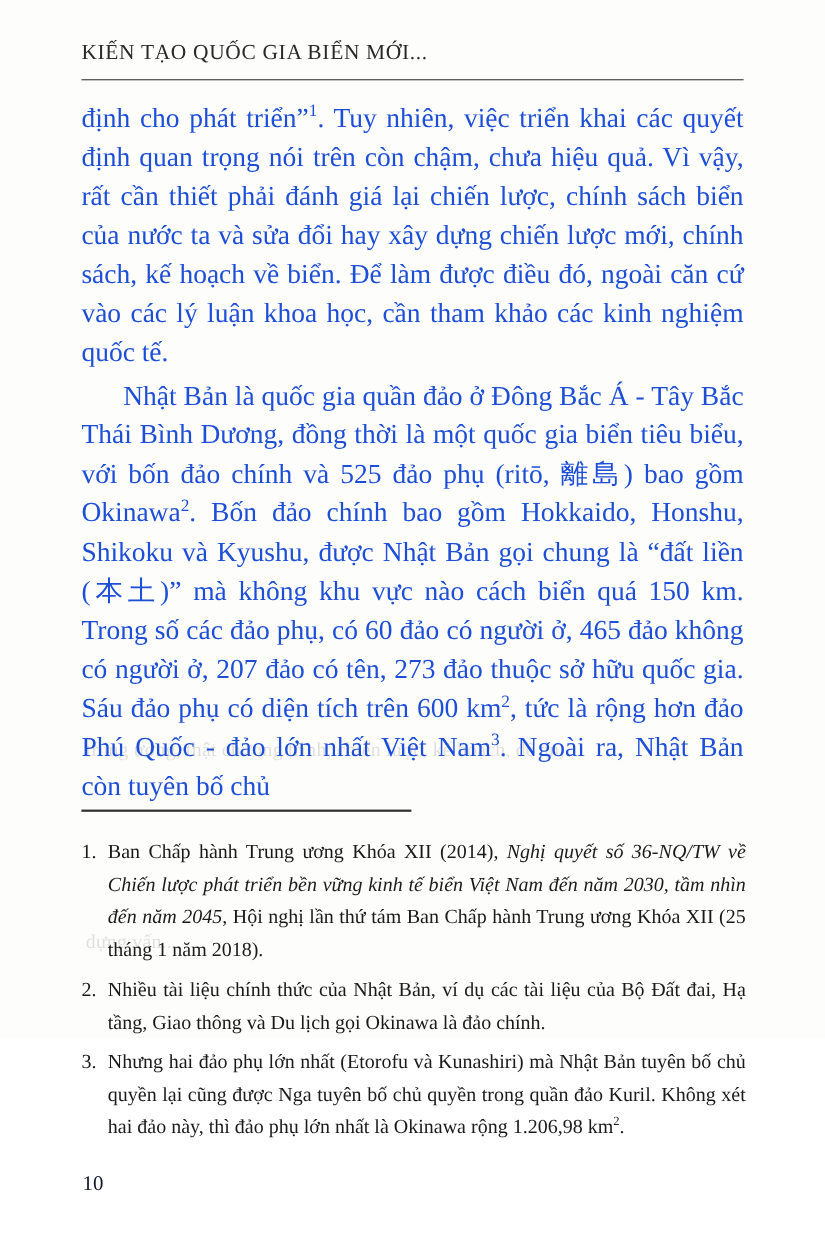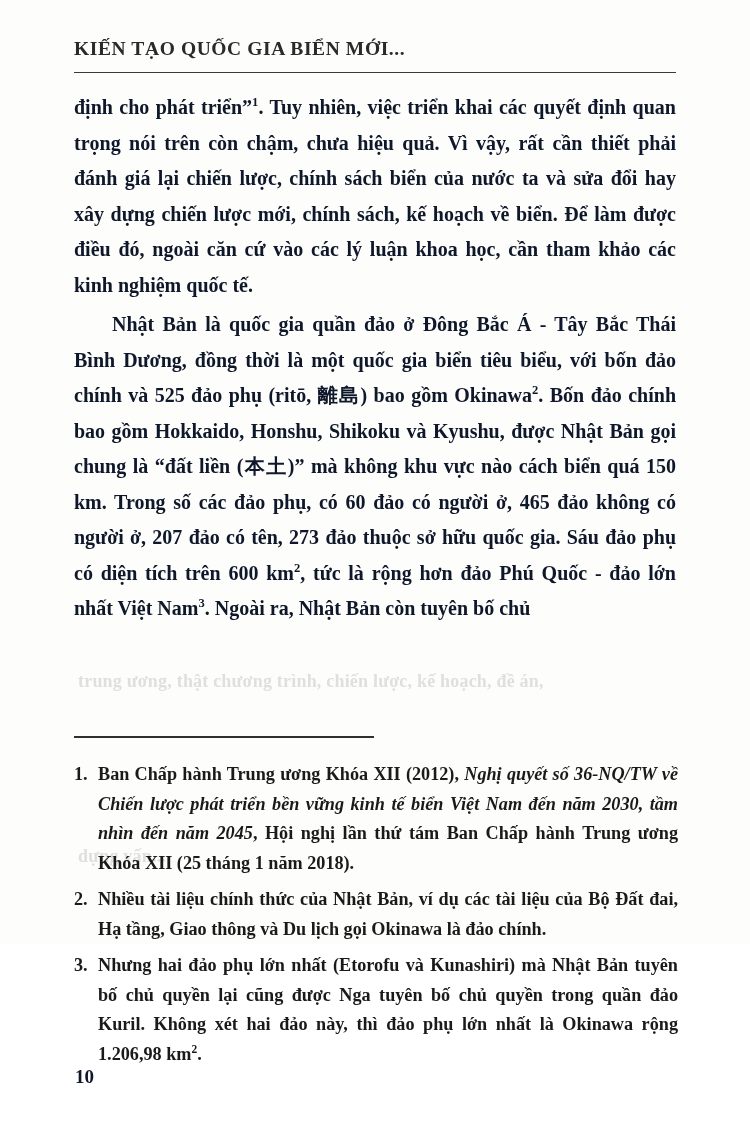--- a/index.html
+++ b/index.html
@@ -14,21 +14,20 @@
     color: #1a1a1a;
     position: relative;
     overflow: hidden;
   }
   .page {
     position: absolute;
     left: 0; top: 0;
     width: 750px;
     height: 944px;
     background: #fdfdfb;
-    font-weight: bold;
   }
   .header {
     position: absolute;
     left: 74px;
     top: 38px;
     width: 600px;
     font-size: 19.5px;
     letter-spacing: 0.6px;
     color: #2a2a2a;
     white-space: nowrap;
@@ -42,25 +41,25 @@
     background: #3a3a3a;
   }
   .body-area {
     position: absolute;
     left: 74px;
     top: 90px;
     width: 602px;
   }
   p.para {
     margin: 0;
-    font-size: 20px;
+    font-size: 25px;
     line-height: 35.5px;
     text-align: justify;
     text-justify: inter-word;
-    color: #0f172a;
+    color: #1d4ed8;
     hyphens: none;
   }
   p.para.first-block {
     text-indent: 0;
   }
   p.para.indent {
     text-indent: 38px;
     margin-top: 4px;
   }
   sup {
@@ -133,21 +132,21 @@
 
     <p class="para indent"><span>Nhật Bản là quốc gia quần đảo ở Đông Bắc Á - Tây Bắc Thái Bình Dương, đồng thời là một quốc gia biển tiêu biểu, với bốn đảo chính và 525 đảo phụ (ritō, 離島) bao gồm Okinawa</span><sup>2</sup><span>. Bốn đảo chính bao gồm Hokkaido, Honshu, Shikoku và Kyushu, được Nhật Bản gọi chung là “đất liền (本土)” mà không khu vực nào cách biển quá 150 km. Trong số các đảo phụ, có 60 đảo có người ở, 465 đảo không có người ở, 207 đảo có tên, 273 đảo thuộc sở hữu quốc gia. Sáu đảo phụ có diện tích trên 600 km</span><sup>2</sup><span>, tức là rộng hơn đảo Phú Quốc - đảo lớn nhất Việt Nam</span><sup>3</sup><span>. Ngoài ra, Nhật Bản còn tuyên bố chủ</span></p>
   </div>
 
   <div class="footnote-rule"></div>
 
   <div class="footnotes">
 
     <div class="fn">
       <div class="fn-num">1.</div>
-      <div class="fn-text"><span>Ban Chấp hành Trung ương Khóa XII (2012), </span><i>Nghị quyết số 36-NQ/TW về Chiến lược phát triển bền vững kinh tế biển Việt Nam đến năm 2030, tầm nhìn đến năm 2045</i><span>, Hội nghị lần thứ tám Ban Chấp hành Trung ương Khóa XII (25 tháng 1 năm 2018).</span></div>
+      <div class="fn-text"><span>Ban Chấp hành Trung ương Khóa XII (2014), </span><i>Nghị quyết số 36-NQ/TW về Chiến lược phát triển bền vững kinh tế biển Việt Nam đến năm 2030, tầm nhìn đến năm 2045</i><span>, Hội nghị lần thứ tám Ban Chấp hành Trung ương Khóa XII (25 tháng 1 năm 2018).</span></div>
     </div>
 
     <div class="fn">
       <div class="fn-num">2.</div>
       <div class="fn-text">Nhiều tài liệu chính thức của Nhật Bản, ví dụ các tài liệu của Bộ Đất đai, Hạ tầng, Giao thông và Du lịch gọi Okinawa là đảo chính.</div>
     </div>
 
     <div class="fn">
       <div class="fn-num">3.</div>
       <div class="fn-text"><span>Nhưng hai đảo phụ lớn nhất (Etorofu và Kunashiri) mà Nhật Bản tuyên bố chủ quyền lại cũng được Nga tuyên bố chủ quyền trong quần đảo Kuril. Không xét hai đảo này, thì đảo phụ lớn nhất là Okinawa rộng 1.206,98 km</span><sup>2</sup><span>.</span></div>

